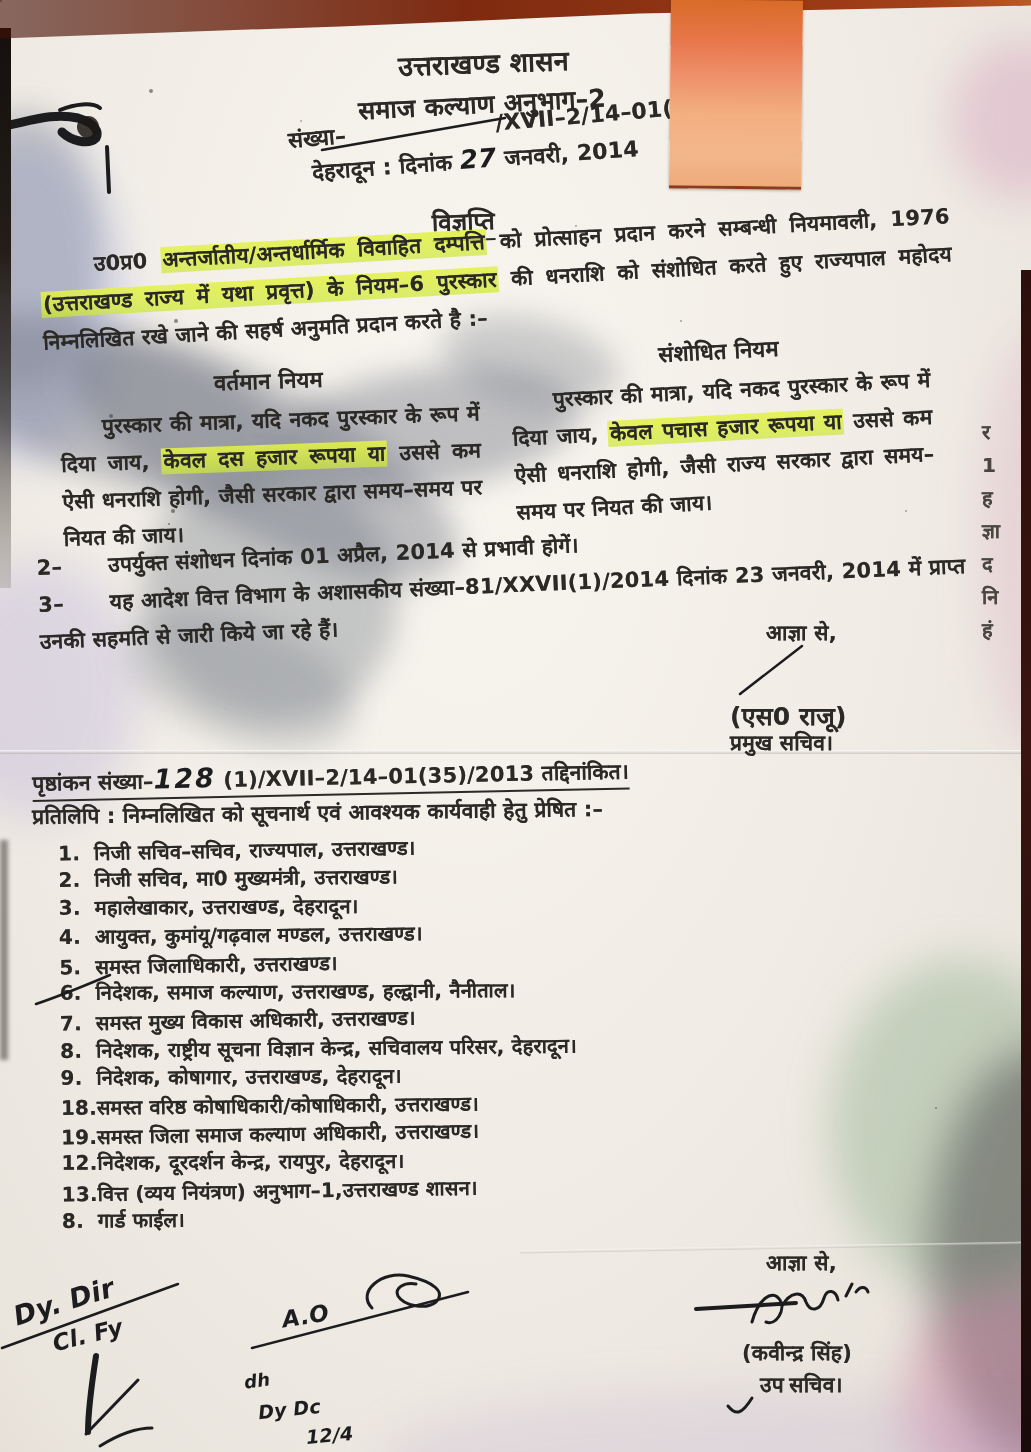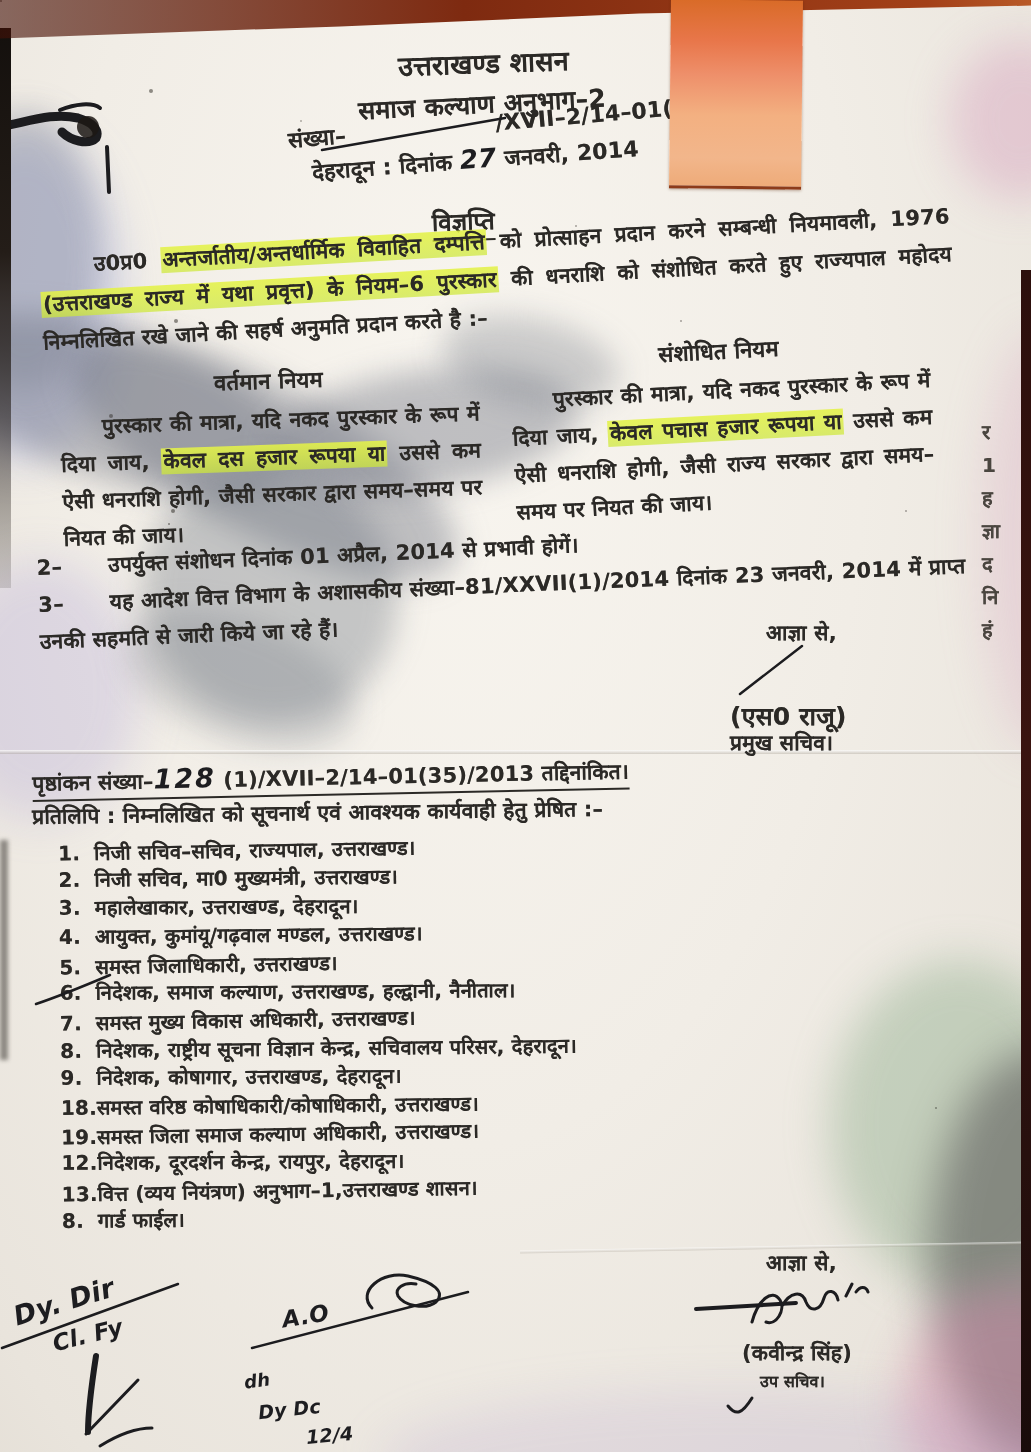--- a/index.html
+++ b/index.html
@@ -156,21 +156,21 @@
     <li><span class="n">9.</span><span>निदेशक, कोषागार, उत्तराखण्ड, देहरादून।</span></li>
     <li><span class="n">18.</span><span>समस्त वरिष्ठ कोषाधिकारी/कोषाधिकारी, उत्तराखण्ड।</span></li>
     <li><span class="n">19.</span><span>समस्त जिला समाज कल्याण अधिकारी, उत्तराखण्ड।</span></li>
     <li><span class="n">12.</span><span>निदेशक, दूरदर्शन केन्द्र, रायपुर, देहरादून।</span></li>
     <li><span class="n">13.</span><span>वित्त (व्यय नियंत्रण) अनुभाग–1,उत्तराखण्ड शासन।</span></li>
     <li><span class="n">8.</span><span>गार्ड फाईल।</span></li>
   </ul>
 
   <div class="t nowrap" style="left:766px;top:1248px;font-size:21px;">आज्ञा से,</div>
   <div class="t nowrap" style="left:742px;top:1338px;font-size:21px;">(कवीन्द्र सिंह)</div>
-  <div class="t nowrap" style="left:760px;top:1370px;font-size:16px;">उप सचिव।</div>
+  <div class="t nowrap" style="left:760px;top:1370px;font-size:21px;font-family:Liberation Serif, serif;">उप सचिव।</div>
 
   <div class="t nowrap hand" style="left:12px;top:1286px;font-size:27px;transform:rotate(-17deg);">Dy. Dir</div>
   <div class="t nowrap hand" style="left:52px;top:1322px;font-size:23px;transform:rotate(-14deg);">Cl. Fy</div>
   <div class="t nowrap hand" style="left:282px;top:1303px;font-size:23px;transform:rotate(-9deg);">A.O</div>
   <div class="t nowrap hand" style="left:244px;top:1370px;font-size:18px;transform:rotate(-8deg);">dh</div>
   <div class="t nowrap hand" style="left:258px;top:1398px;font-size:19px;transform:rotate(-6deg);">Dy Dc</div>
   <div class="t nowrap hand" style="left:306px;top:1424px;font-size:19px;transform:rotate(-5deg);">12/4</div>
 
   <div class="t" style="left:982px;top:416px;font-size:20px;line-height:33px;color:#4a453f;">
     <div>र</div>

